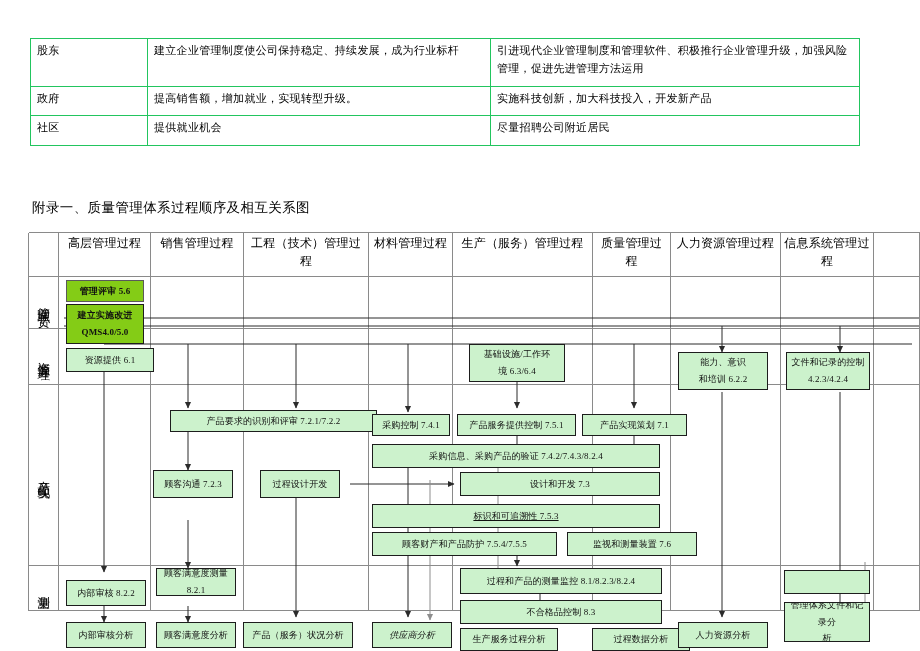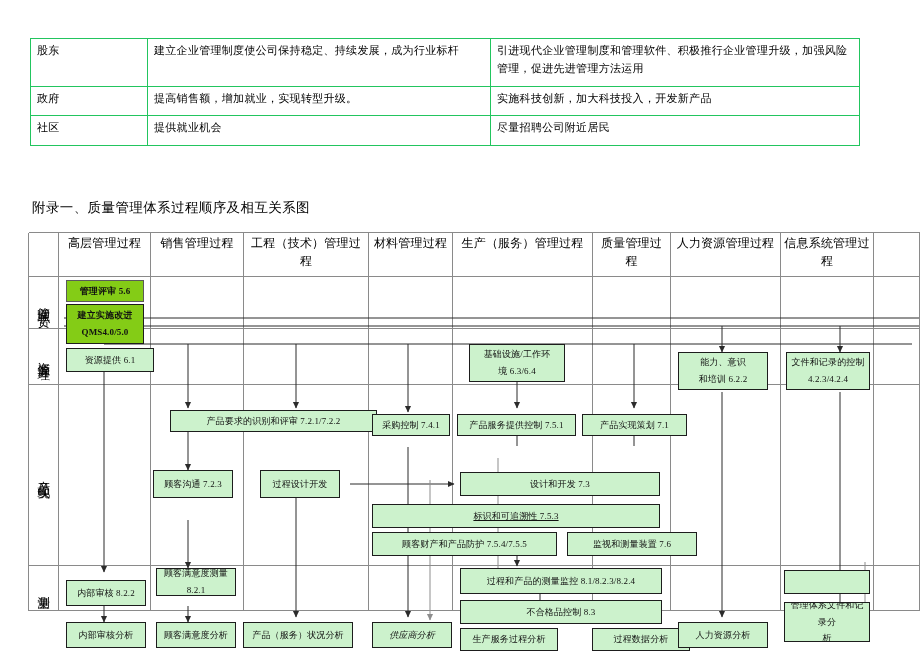--- a/index.html
+++ b/index.html
@@ -266,20 +266,23 @@
   </div>
 
   <div class="pbox" style="left:429px;top:182px;width:119px;height:22px;">
     <div>产品服务提供控制 7.5.1</div>
   </div>
 
   <div class="pbox" style="left:554px;top:182px;width:105px;height:22px;">
     <div>产品实现策划 7.1</div>
   </div>
 
+  <div class="pbox" style="left:344px;top:212px;width:288px;height:24px;">
+    <div>采购信息、采购产品的验证 7.4.2/7.4.3/8.2.4</div>
+  </div>
 
   <div class="pbox" style="left:125px;top:238px;width:80px;height:28px;">
     <div>顾客沟通 7.2.3</div>
   </div>
 
   <div class="pbox" style="left:232px;top:238px;width:80px;height:28px;">
     <div>过程设计开发</div>
   </div>
 
   <div class="pbox" style="left:432px;top:240px;width:200px;height:24px;">

